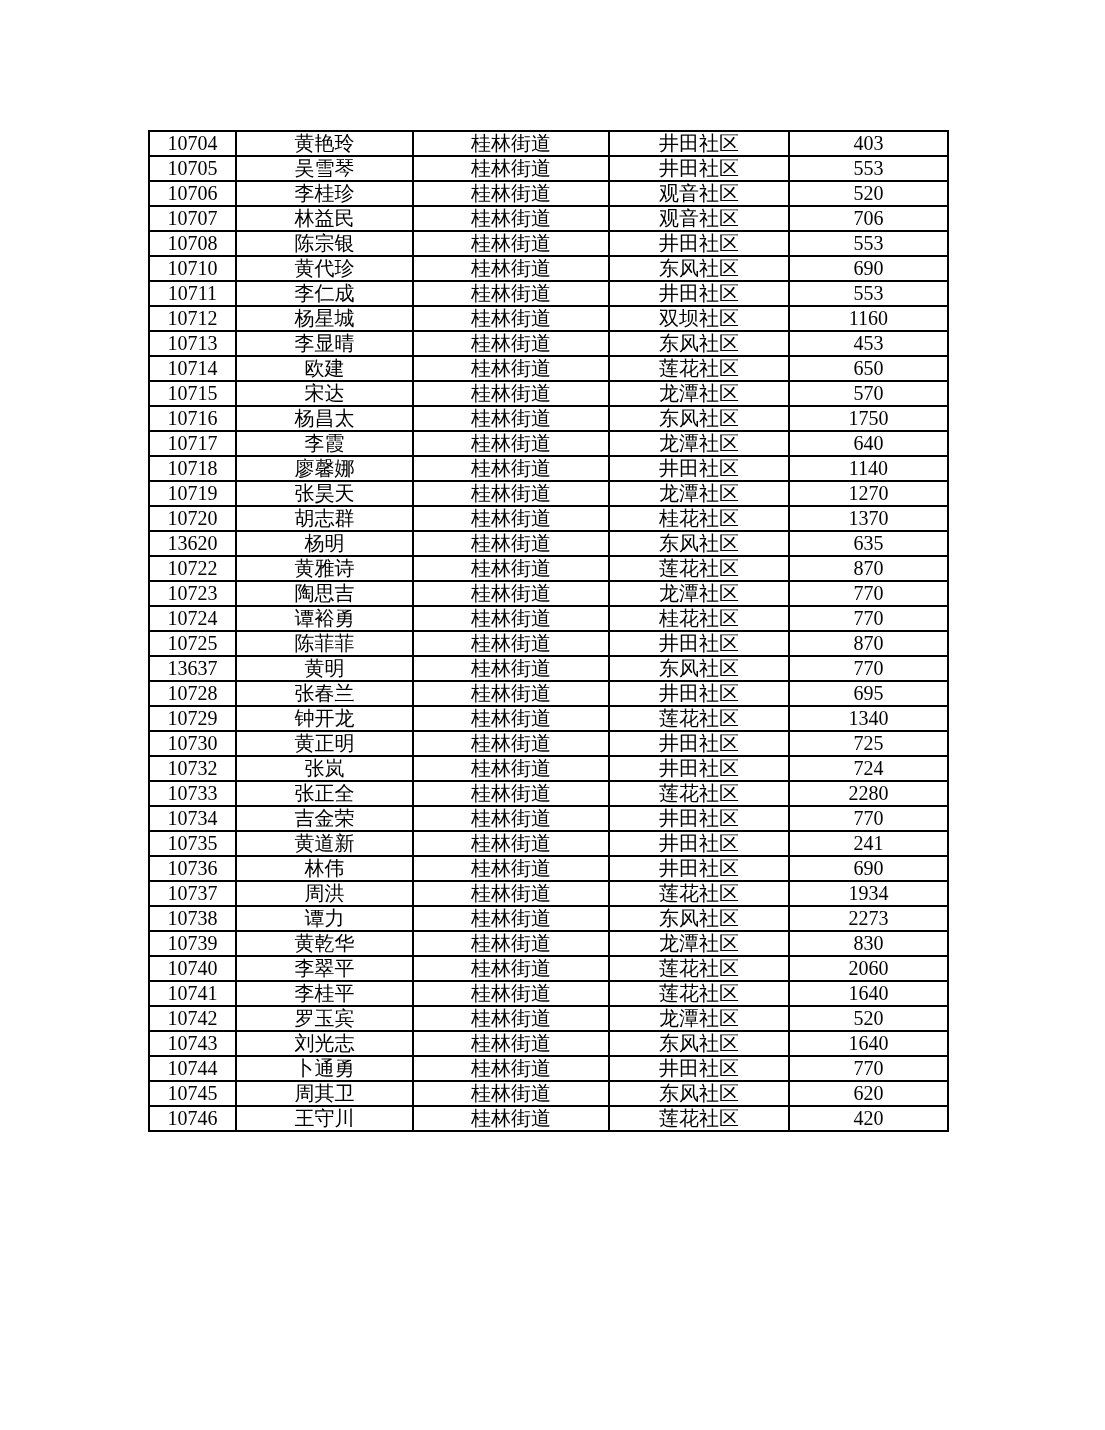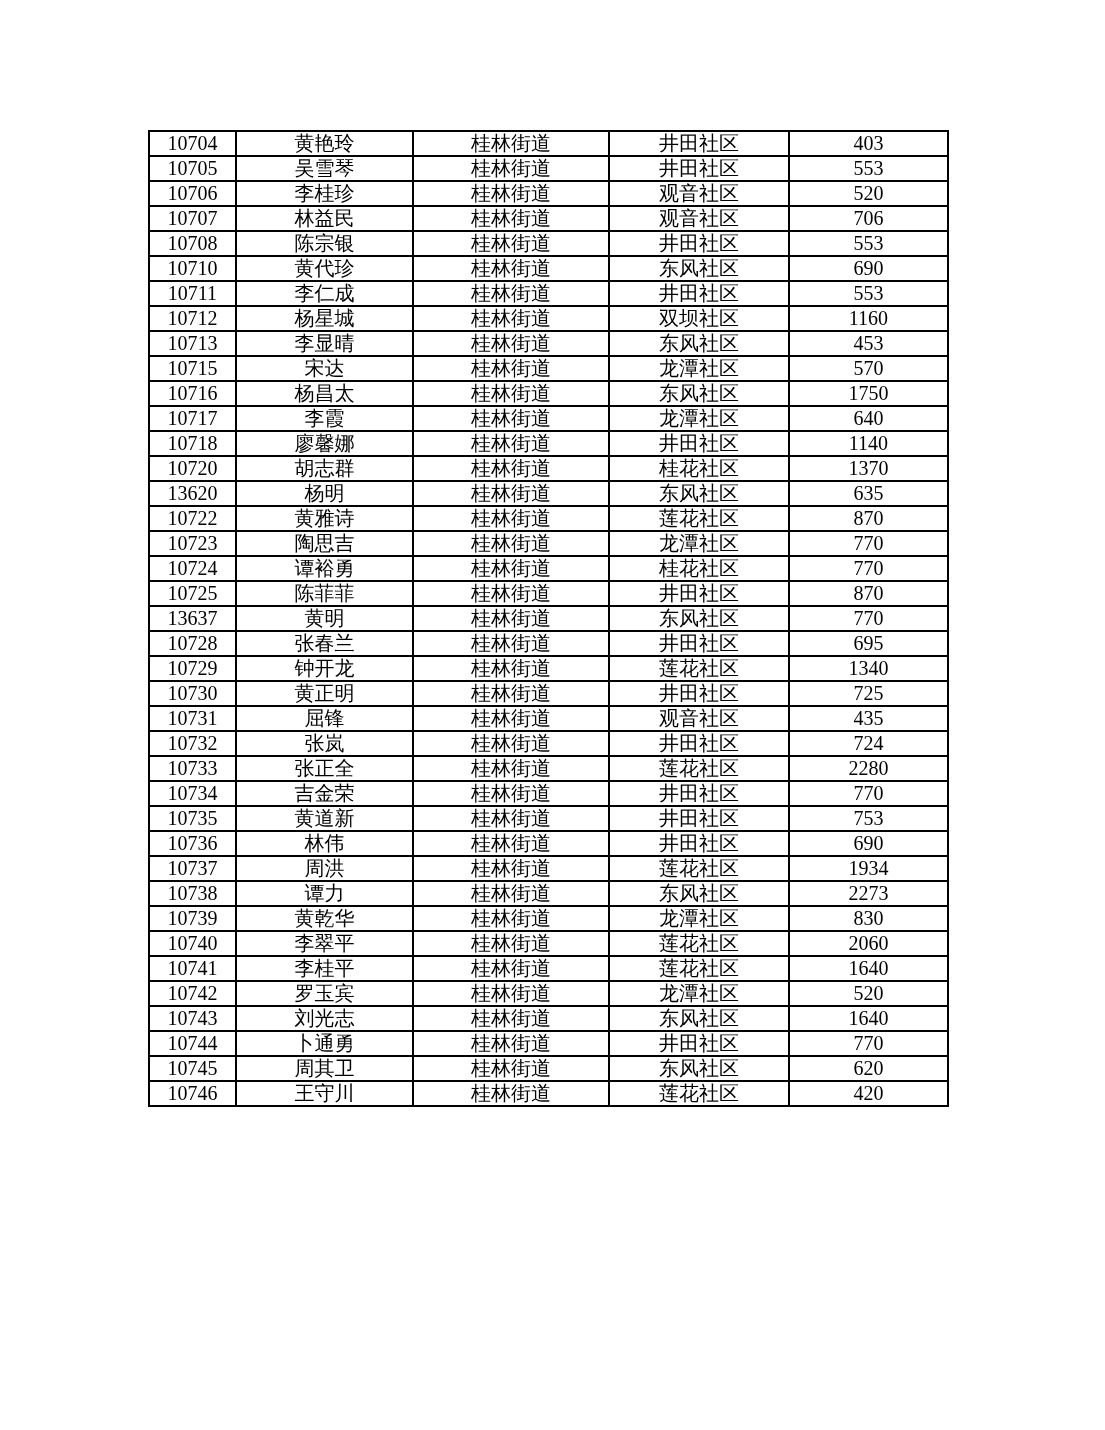--- a/index.html
+++ b/index.html
@@ -110,20 +110,27 @@
           <td>1160</td>
         </tr>
         <tr>
           <td>10713</td>
           <td>李显晴</td>
           <td>桂林街道</td>
           <td>东风社区</td>
           <td>453</td>
         </tr>
         <tr>
+          <td>10714</td>
+          <td>欧建</td>
+          <td>桂林街道</td>
+          <td>莲花社区</td>
+          <td>650</td>
+        </tr>
+        <tr>
           <td>10715</td>
           <td>宋达</td>
           <td>桂林街道</td>
           <td>龙潭社区</td>
           <td>570</td>
         </tr>
         <tr>
           <td>10716</td>
           <td>杨昌太</td>
           <td>桂林街道</td>
@@ -138,20 +145,27 @@
           <td>640</td>
         </tr>
         <tr>
           <td>10718</td>
           <td>廖馨娜</td>
           <td>桂林街道</td>
           <td>井田社区</td>
           <td>1140</td>
         </tr>
         <tr>
+          <td>10719</td>
+          <td>张昊天</td>
+          <td>桂林街道</td>
+          <td>龙潭社区</td>
+          <td>1270</td>
+        </tr>
+        <tr>
           <td>10720</td>
           <td>胡志群</td>
           <td>桂林街道</td>
           <td>桂花社区</td>
           <td>1370</td>
         </tr>
         <tr>
           <td>13620</td>
           <td>杨明</td>
           <td>桂林街道</td>
@@ -208,27 +222,20 @@
           <td>1340</td>
         </tr>
         <tr>
           <td>10730</td>
           <td>黄正明</td>
           <td>桂林街道</td>
           <td>井田社区</td>
           <td>725</td>
         </tr>
         <tr>
-          <td>10731</td>
-          <td>屈锋</td>
-          <td>桂林街道</td>
-          <td>观音社区</td>
-          <td>435</td>
-        </tr>
-        <tr>
           <td>10732</td>
           <td>张岚</td>
           <td>桂林街道</td>
           <td>井田社区</td>
           <td>724</td>
         </tr>
         <tr>
           <td>10733</td>
           <td>张正全</td>
           <td>桂林街道</td>
@@ -240,21 +247,21 @@
           <td>吉金荣</td>
           <td>桂林街道</td>
           <td>井田社区</td>
           <td>770</td>
         </tr>
         <tr>
           <td>10735</td>
           <td>黄道新</td>
           <td>桂林街道</td>
           <td>井田社区</td>
-          <td>753</td>
+          <td>241</td>
         </tr>
         <tr>
           <td>10736</td>
           <td>林伟</td>
           <td>桂林街道</td>
           <td>井田社区</td>
           <td>690</td>
         </tr>
         <tr>
           <td>10737</td>

